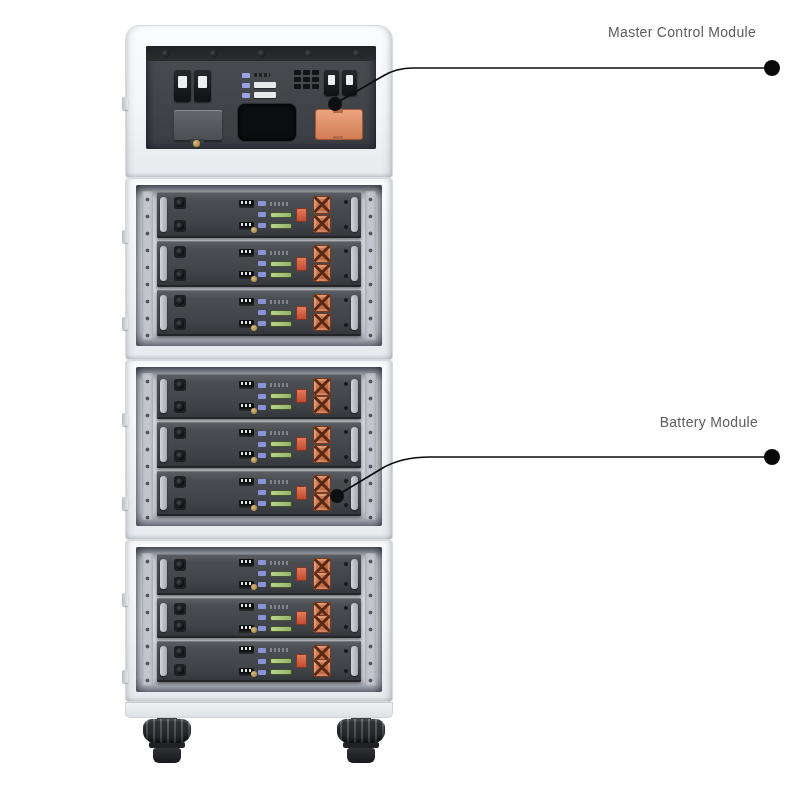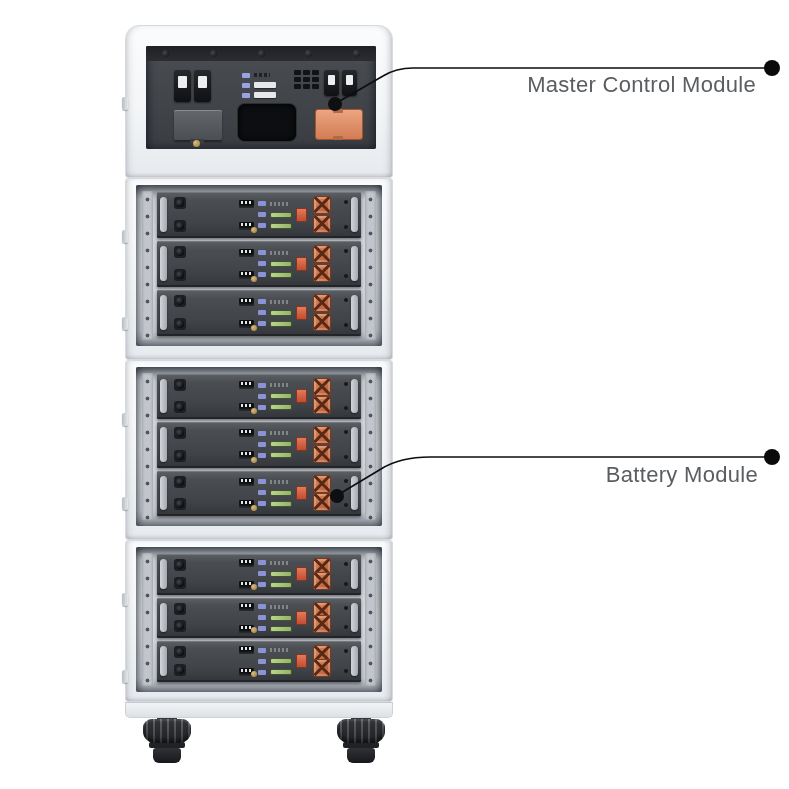--- a/index.html
+++ b/index.html
@@ -4,22 +4,22 @@
 <style>
   html,body{margin:0;padding:0;}
   body{
     width:789px;height:789px;position:relative;overflow:hidden;
     background:#ffffff;
     font-family:"Liberation Sans","DejaVu Sans",sans-serif;
   }
 
   
   .callout-label{
-    position:absolute;color:#5a5d61;font-size:22px;letter-spacing:.3px;
-    white-space:nowrap;text-align:center;margin-top:48px;
+    position:absolute;color:#5a5d61;font-size:14px;letter-spacing:.3px;
+    white-space:nowrap;text-align:center;
   }
   .callout-label.master{top:24px;right:33px;}
   .callout-label.battery{top:414px;right:31px;}
   #callout-overlay{position:absolute;inset:0;z-index:6;pointer-events:none;}
 
   
   .cabinet{
     position:absolute;left:125px;top:25px;width:268px;height:693px;
     display:flex;flex-direction:column;z-index:2;
   }

